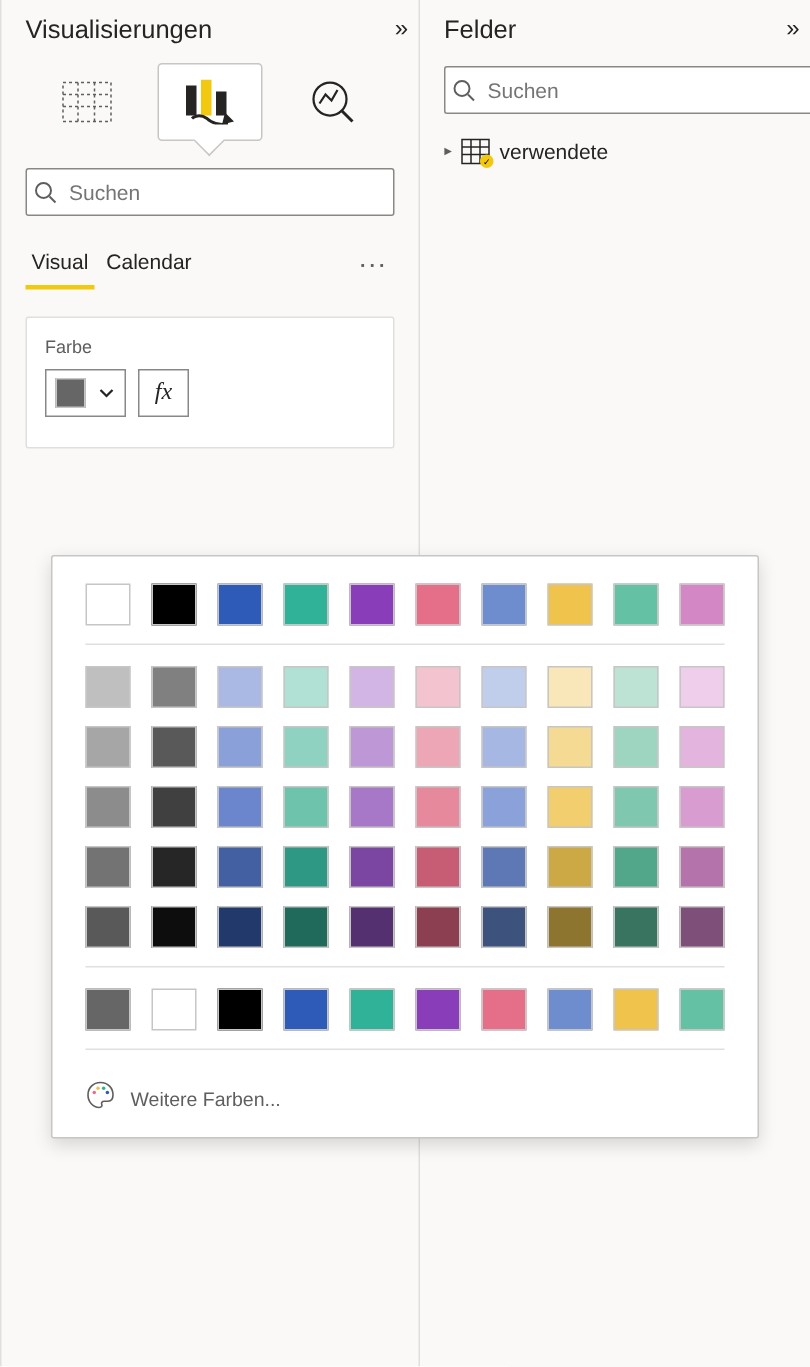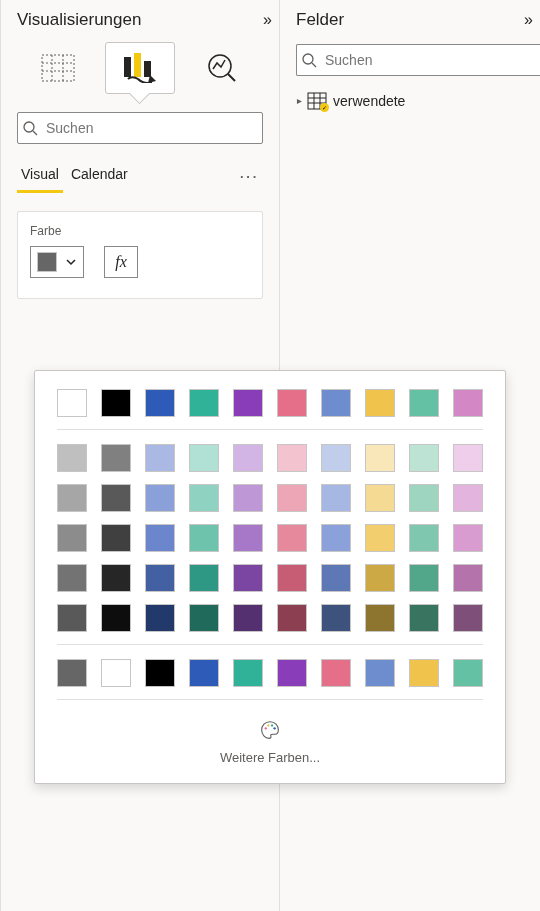--- a/index.html
+++ b/index.html
@@ -37,21 +37,21 @@
   .inner-tabs { display: flex; align-items: center; padding: 6px 16px 0 16px; gap: 4px; }
   .inner-tab { padding: 6px 4px 8px 4px; font-size: 14px; cursor: pointer; border-bottom: 3px solid transparent; }
   .inner-tab.active { border-bottom: 3px solid #f2c811; }
   .inner-more { margin-left: auto; letter-spacing: 2px; font-weight: bold; cursor: pointer; padding: 0 4px; color: #605e5c; }
 
   .farbe-card {
     margin: 18px 16px 0 16px; background: #fff; border: 1px solid #e1dfdd; border-radius: 2px;
     padding: 12px 12px 20px 12px;
   }
   .farbe-label { font-size: 12px; color: #605e5c; margin-bottom: 8px; }
-  .farbe-row { display: flex; gap: 20px; }
+  .farbe-row { display: flex; gap: 8px; }
   .color-dd {
     display: flex; align-items: center; border: 1px solid #8a8886; height: 32px; padding: 0 6px; gap: 8px; cursor: pointer; background: #fff;
   }
   .color-swatch-sm { width: 20px; height: 20px; border: 1px solid #c8c6c4; }
   .fx-btn {
     width: 34px; height: 32px; border: 1px solid #8a8886; display: flex; align-items: center; justify-content: center;
     font-style: italic; font-family: "Times New Roman", serif; font-size: 16px; cursor: pointer; background: #fff;
   }
 
   
@@ -71,21 +71,21 @@
     background: #fff; border: 1px solid #c8c6c4; border-radius: 2px;
     box-shadow: 0 4px 12px rgba(0,0,0,0.15);
     padding: 18px 22px 14px 22px;
   }
   .pop-heading { font-size: 14px; margin-bottom: 14px; }
   .swatch-row { display: flex; gap: 14px; margin-bottom: 6px; }
   .sw { width: 30px; height: 28px; border: 1px solid #c8c6c4; cursor: pointer; }
   .sw-grid { display: grid; grid-template-columns: repeat(10, 30px); column-gap: 14px; row-gap: 12px; }
   .divider { height: 1px; background: #e1dfdd; margin: 12px 0 14px 0; }
   .recent-label { font-size: 13px; color: #605e5c; margin-bottom: 12px; }
-  .more-row { display: flex; align-items: center; gap: 10px; padding: 6px 0 4px 0; color: #605e5c; font-size: 13px; cursor: pointer; flex-direction: column; }
+  .more-row { display: flex; align-items: flex-end; gap: 10px; padding: 6px 0 4px 0; color: #605e5c; font-size: 13px; cursor: pointer; }
   .palette-icon { width: 20px; height: 20px; }
 </style>
 </head>
 <body>
 
 <div class="left-panel">
   <div class="panel-header">
     <span>Visualisierungen</span>
     <span class="chevrons">»</span>
   </div>

